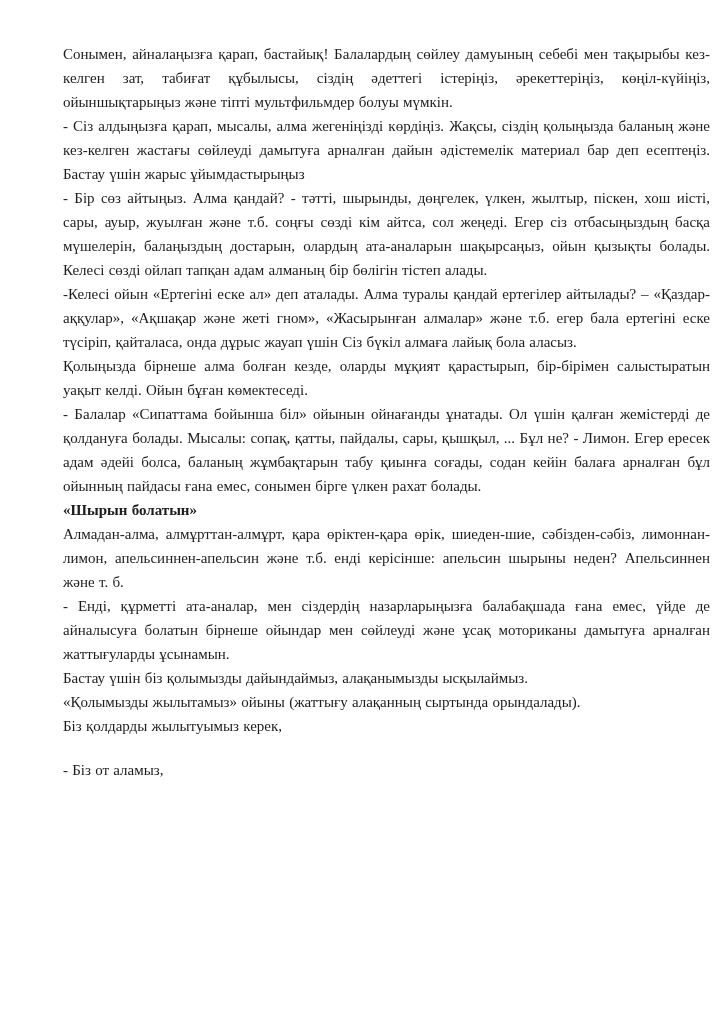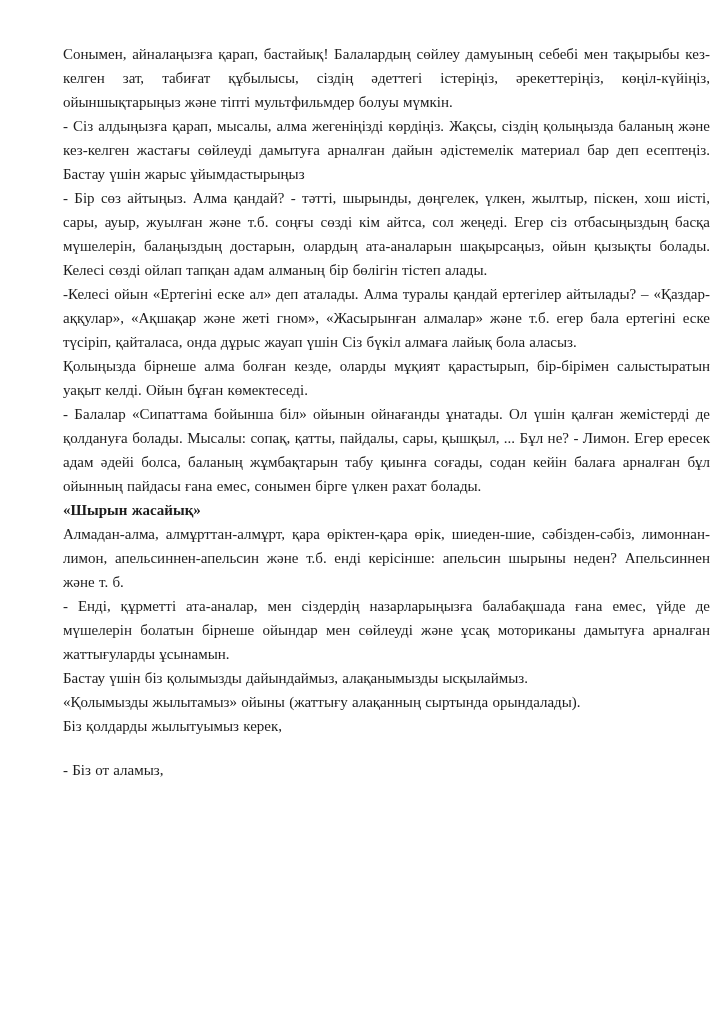--- a/index.html
+++ b/index.html
@@ -39,21 +39,21 @@
 </head>
 <body>
 
 <div class="page">
   <p class="para">Сонымен, айналаңызға қарап, бастайық! Балалардың сөйлеу дамуының себебі мен тақырыбы кез-келген зат, табиғат құбылысы, сіздің әдеттегі істеріңіз, әрекеттеріңіз, көңіл-күйіңіз, ойыншықтарыңыз және тіпті мультфильмдер болуы мүмкін.</p>
   <p class="para">- Сіз алдыңызға қарап, мысалы, алма жегеніңізді көрдіңіз. Жақсы, сіздің қолыңызда баланың және кез-келген жастағы сөйлеуді дамытуға арналған дайын әдістемелік материал бар деп есептеңіз. Бастау үшін жарыс ұйымдастырыңыз</p>
   <p class="para">- Бір сөз айтыңыз. Алма қандай? - тәтті, шырынды, дөңгелек, үлкен, жылтыр, піскен, хош иісті, сары, ауыр, жуылған және т.б. соңғы сөзді кім айтса, сол жеңеді. Егер сіз отбасыңыздың басқа мүшелерін, балаңыздың достарын, олардың ата-аналарын шақырсаңыз, ойын қызықты болады. Келесі сөзді ойлап тапқан адам алманың бір бөлігін тістеп алады.</p>
   <p class="para">-Келесі ойын «Ертегіні еске ал» деп аталады. Алма туралы қандай ертегілер айтылады? – «Қаздар-аққулар», «Ақшақар және жеті гном», «Жасырынған алмалар» және т.б. егер бала ертегіні еске түсіріп, қайталаса, онда дұрыс жауап үшін Сіз бүкіл алмаға лайық бола аласыз.</p>
   <p class="para">Қолыңызда бірнеше алма болған кезде, оларды мұқият қарастырып, бір-бірімен салыстыратын уақыт келді. Ойын бұған көмектеседі.</p>
   <p class="para">- Балалар «Сипаттама бойынша біл» ойынын ойнағанды ұнатады. Ол үшін қалған жемістерді де қолдануға болады. Мысалы: сопақ, қатты, пайдалы, сары, қышқыл, ... Бұл не? - Лимон. Егер ересек адам әдейі болса, баланың жұмбақтарын табу қиынға соғады, содан кейін балаға арналған бұл ойынның пайдасы ғана емес, сонымен бірге үлкен рахат болады.</p>
-  <p class="para heading">«Шырын жасайық»</p>
+  <p class="para heading">«Шырын болатын»</p>
   <p class="para">Алмадан-алма, алмұрттан-алмұрт, қара өріктен-қара өрік, шиеден-шие, сәбізден-сәбіз, лимоннан-лимон, апельсиннен-апельсин және т.б. енді керісінше: апельсин шырыны неден? Апельсиннен және т. б.</p>
-  <p class="para">- Енді, құрметті ата-аналар, мен сіздердің назарларыңызға балабақшада ғана емес, үйде де мүшелерін болатын бірнеше ойындар мен сөйлеуді және ұсақ моториканы дамытуға арналған жаттығуларды ұсынамын.</p>
+  <p class="para">- Енді, құрметті ата-аналар, мен сіздердің назарларыңызға балабақшада ғана емес, үйде де айналысуға болатын бірнеше ойындар мен сөйлеуді және ұсақ моториканы дамытуға арналған жаттығуларды ұсынамын.</p>
   <p class="para">Бастау үшін біз қолымызды дайындаймыз, алақанымызды ысқылаймыз.</p>
   <p class="para">«Қолымызды жылытамыз» ойыны (жаттығу алақанның сыртында орындалады).</p>
   <p class="para">Біз қолдарды жылытуымыз керек,</p>
   <p class="para spacer"></p>
   <p class="para">- Біз от аламыз,</p>
 </div>
 
 </body></html>

